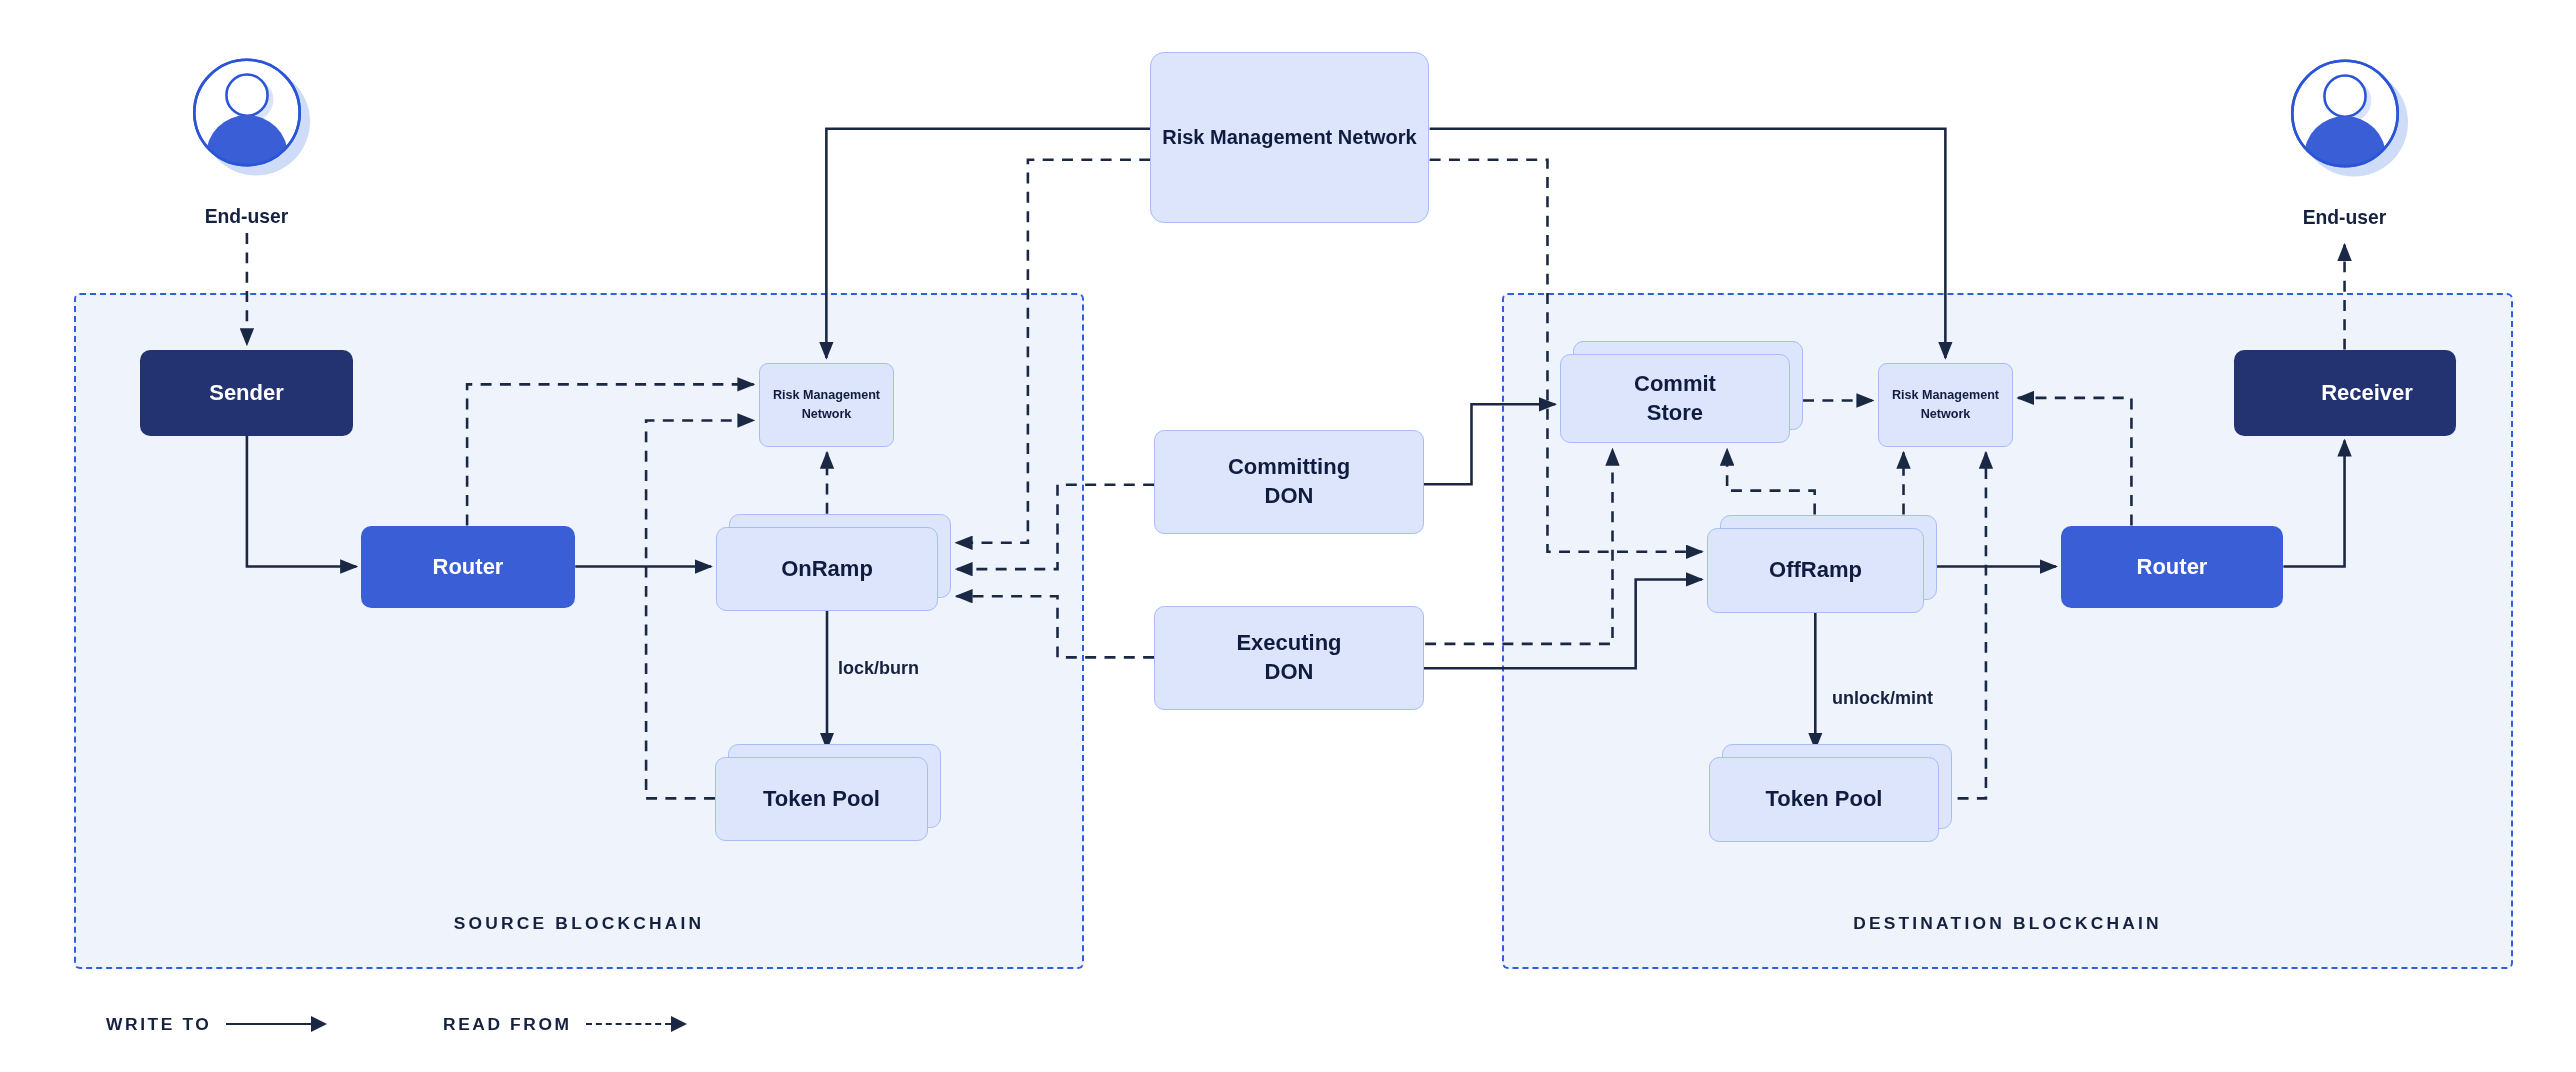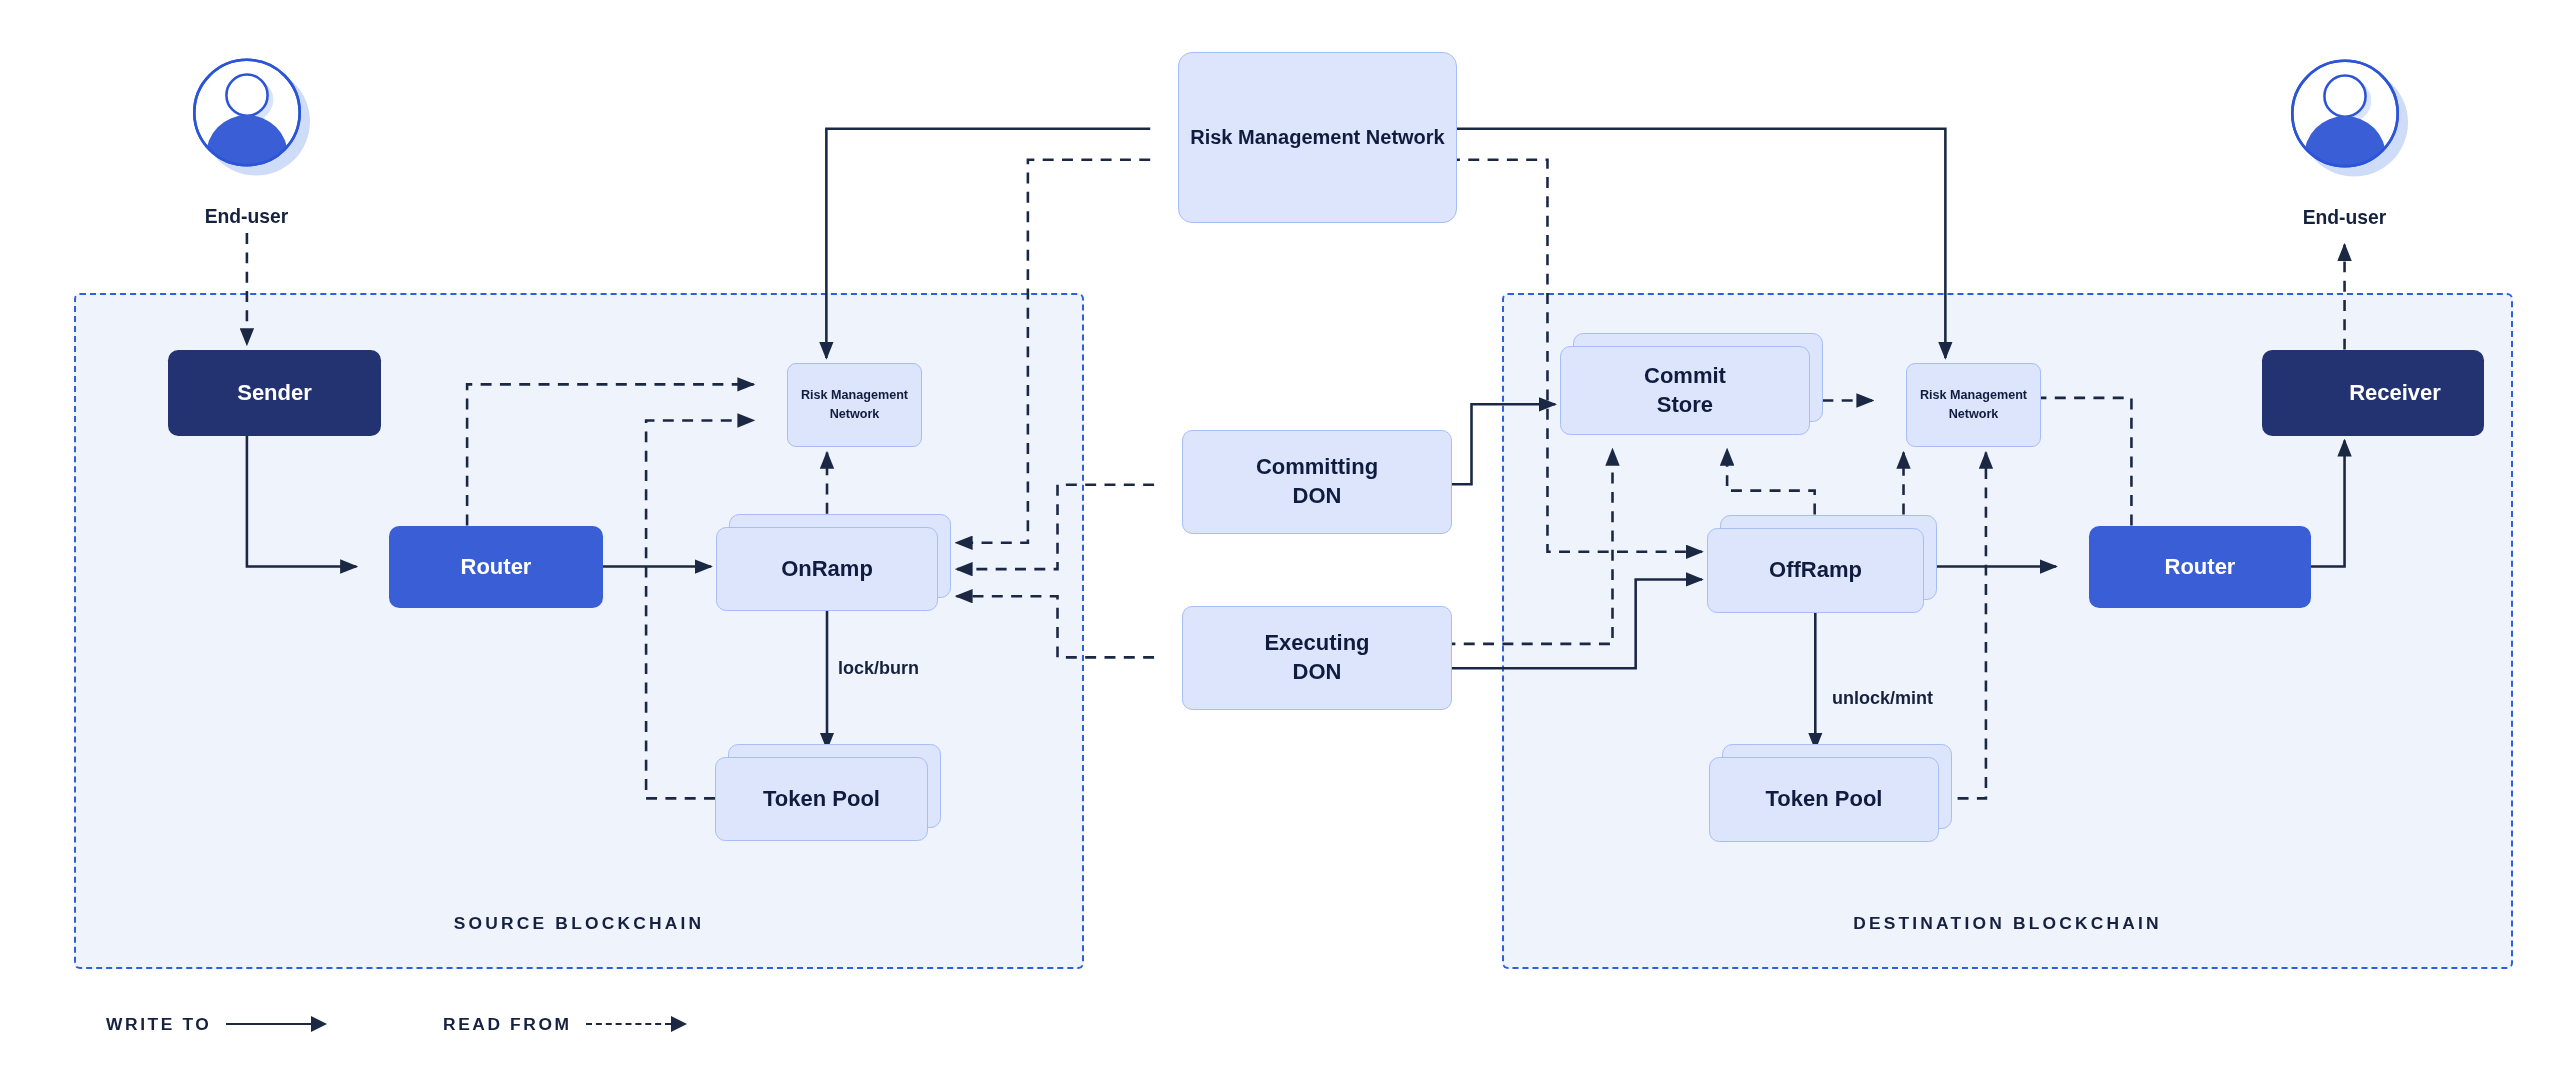--- a/index.html
+++ b/index.html
@@ -29,33 +29,33 @@
   #destination-container{left:1502px; width:1011px;}
   .container-label{
     position:absolute; bottom:33px; left:0; width:100%; text-align:center;
     font-size:17.4px; font-weight:bold; letter-spacing:3.2px; color:#15213f;
   }
 
   .node{
     position:absolute; box-sizing:border-box; display:flex;
     align-items:center; justify-content:center; text-align:center;
     border-radius:10.3px; font-weight:bold; font-size:22px; color:var(--box-text);
-    line-height:1.3; white-space:pre-line;margin-left:28px;
+    line-height:1.3; white-space:pre-line;
   }
   .node.dark{background:var(--navy-box); color:var(--white-text);}
   .node.royal{background:var(--royal-box); color:var(--white-text);}
   .node.light{background:var(--light-box-fill); border:1.9px solid var(--light-box-border);}
 
   #rmn-top{left:1150px; top:52px; width:279px; height:171px; font-size:20px; line-height:1.55; border-radius:14px;}
   #sender{left:140px; top:350px; width:213px; height:86px;}
   #router-source{left:361px; top:526px; width:214px; height:82px;}
   #rmn-source{left:759px; top:363px; width:135px; height:84px; font-size:12.6px; border-radius:9px; line-height:1.5;}
   #committing-don{left:1154px; top:430px; width:270px; height:104px;}
   #executing-don{left:1154px; top:606px; width:270px; height:104px;}
-  #commit-store{left:1560px; top:333px; width:243px; height:102px;padding-left:20px;}
+  #commit-store{left:1560px; top:341px; width:243px; height:102px;}
   #rmn-destination{left:1878px; top:363px; width:135px; height:84px; font-size:12.6px; border-radius:9px; line-height:1.5;}
   #router-destination{left:2061px; top:526px; width:222px; height:82px;}
   #receiver{left:2234px; top:350px; width:222px; height:86px;padding-left:44px;}
 
   .stack{position:absolute;}
   #onramp{left:716px; top:514px; width:235px; height:97px;}
   #token-pool-source{left:715px; top:744px; width:226px; height:97px;}
   #offramp{left:1707px; top:515px; width:230px; height:98px;}
   #token-pool-destination{left:1709px; top:744px; width:243px; height:98px;}
   .card{

